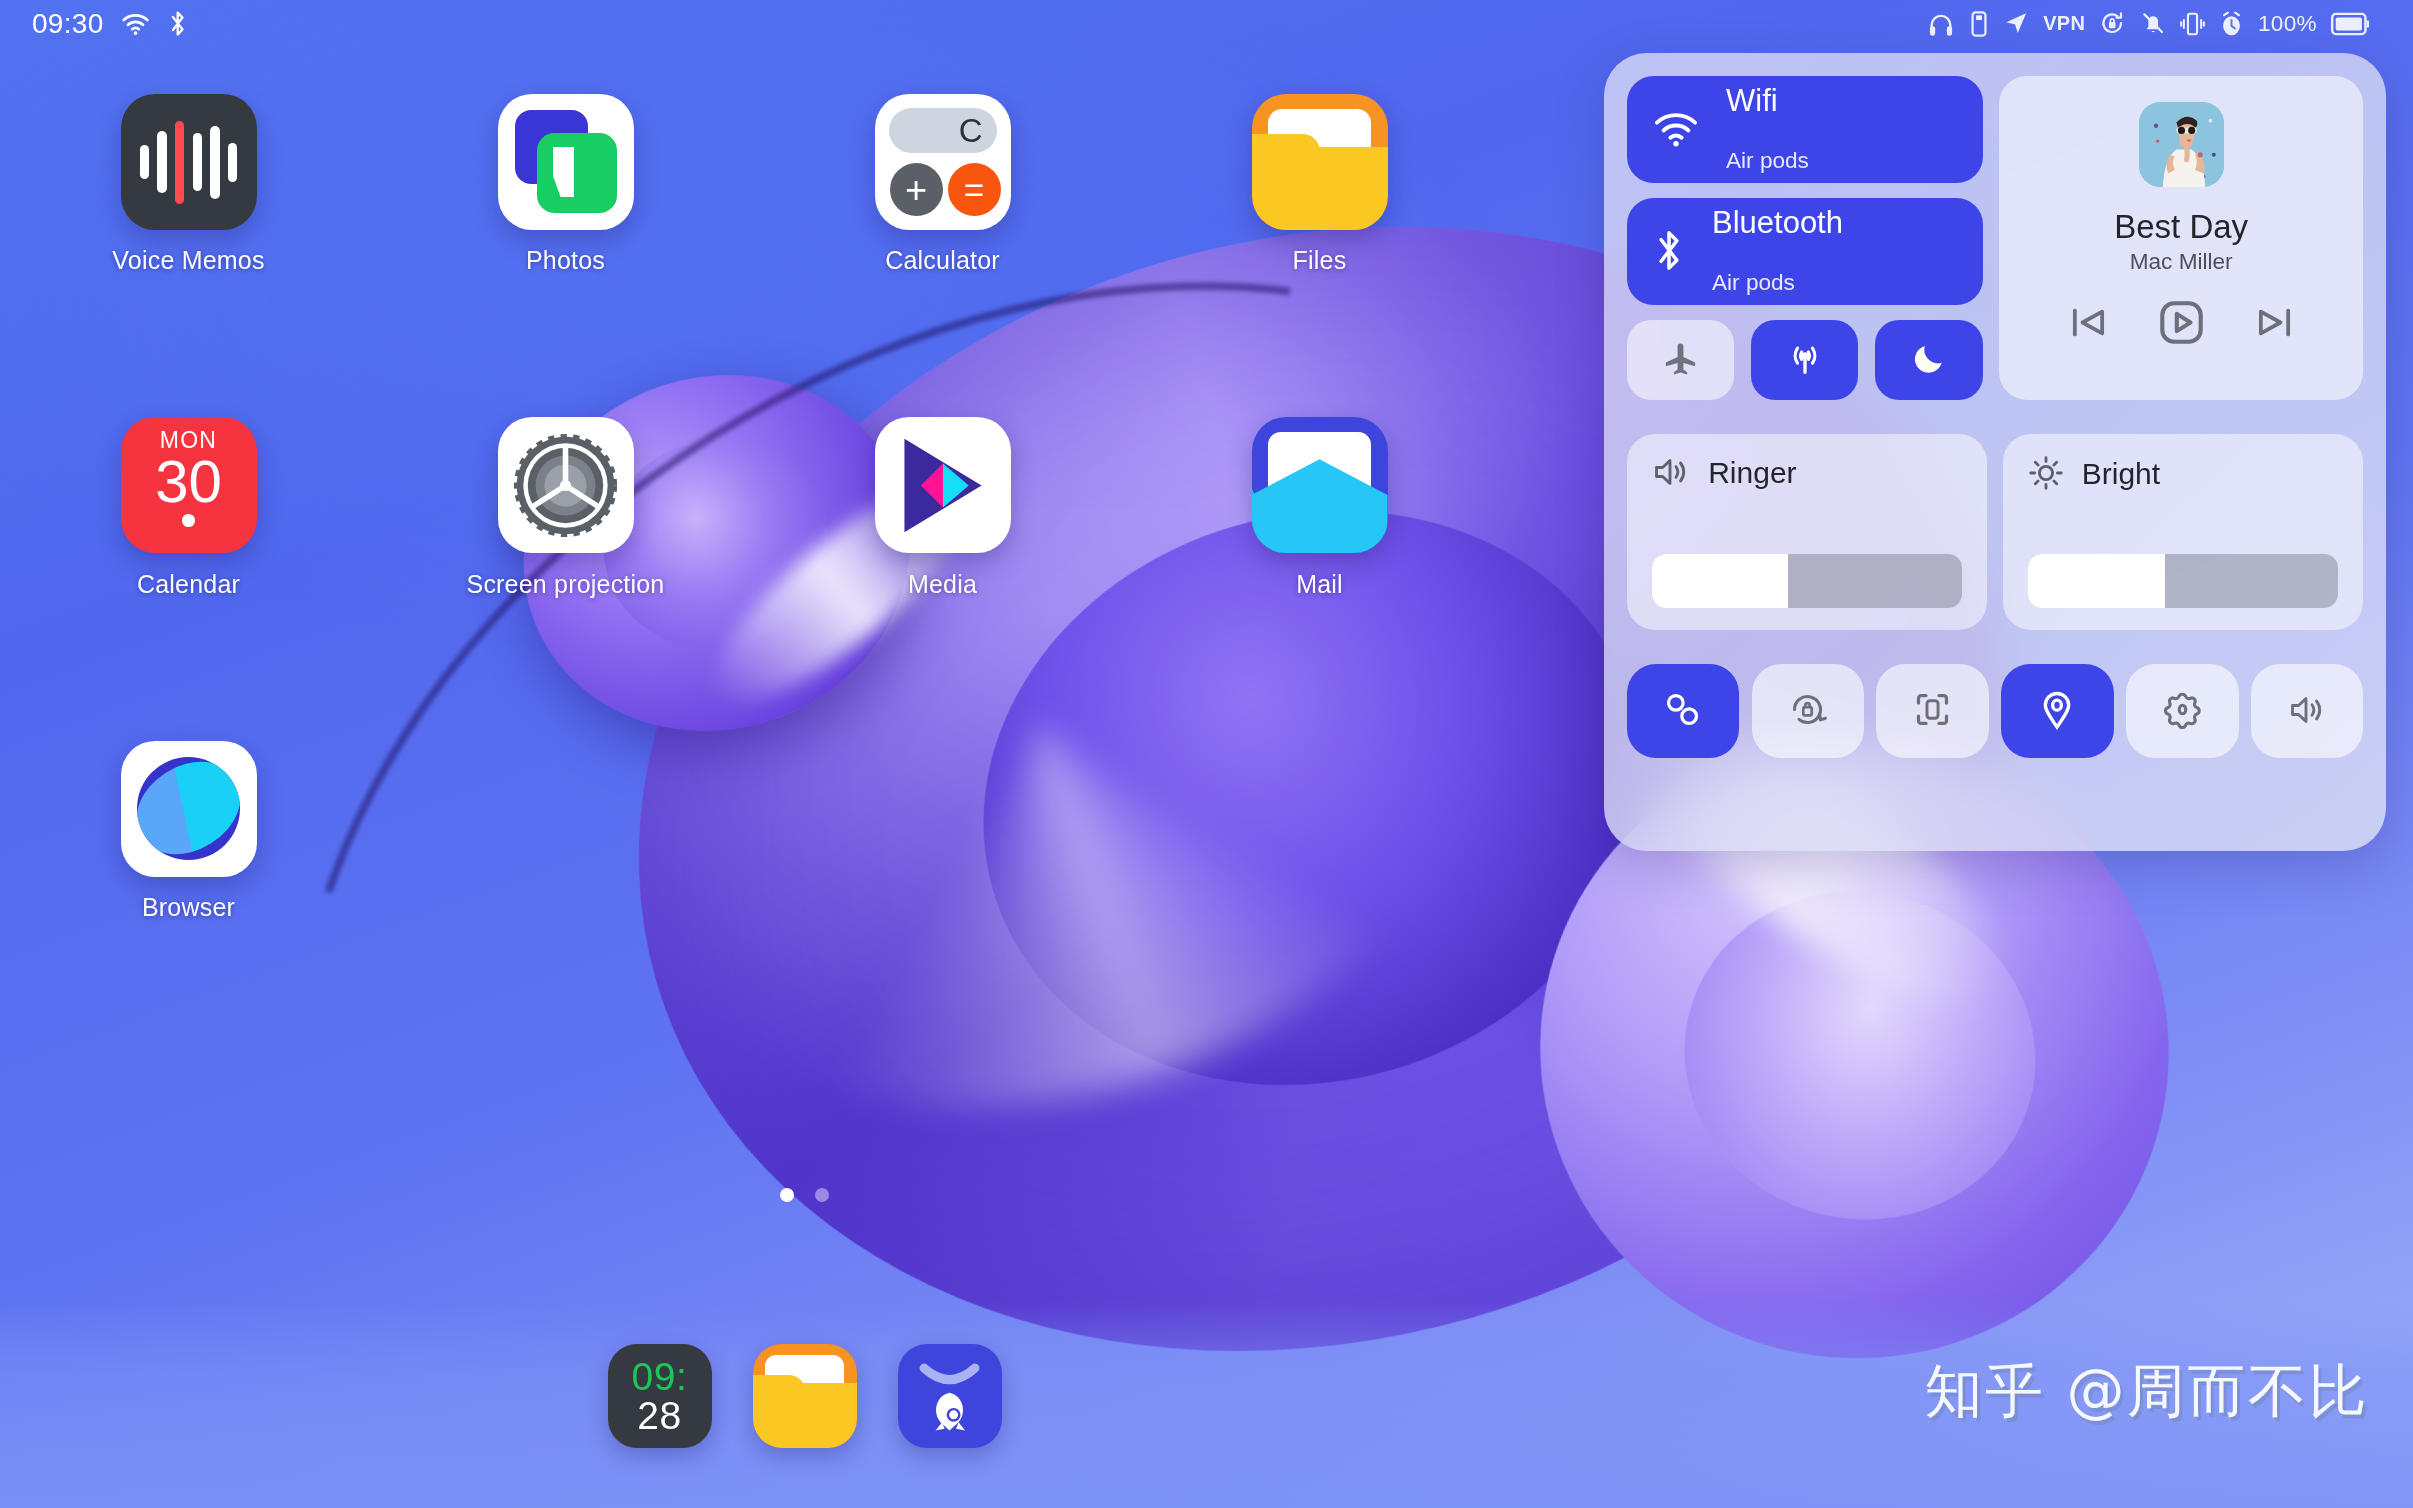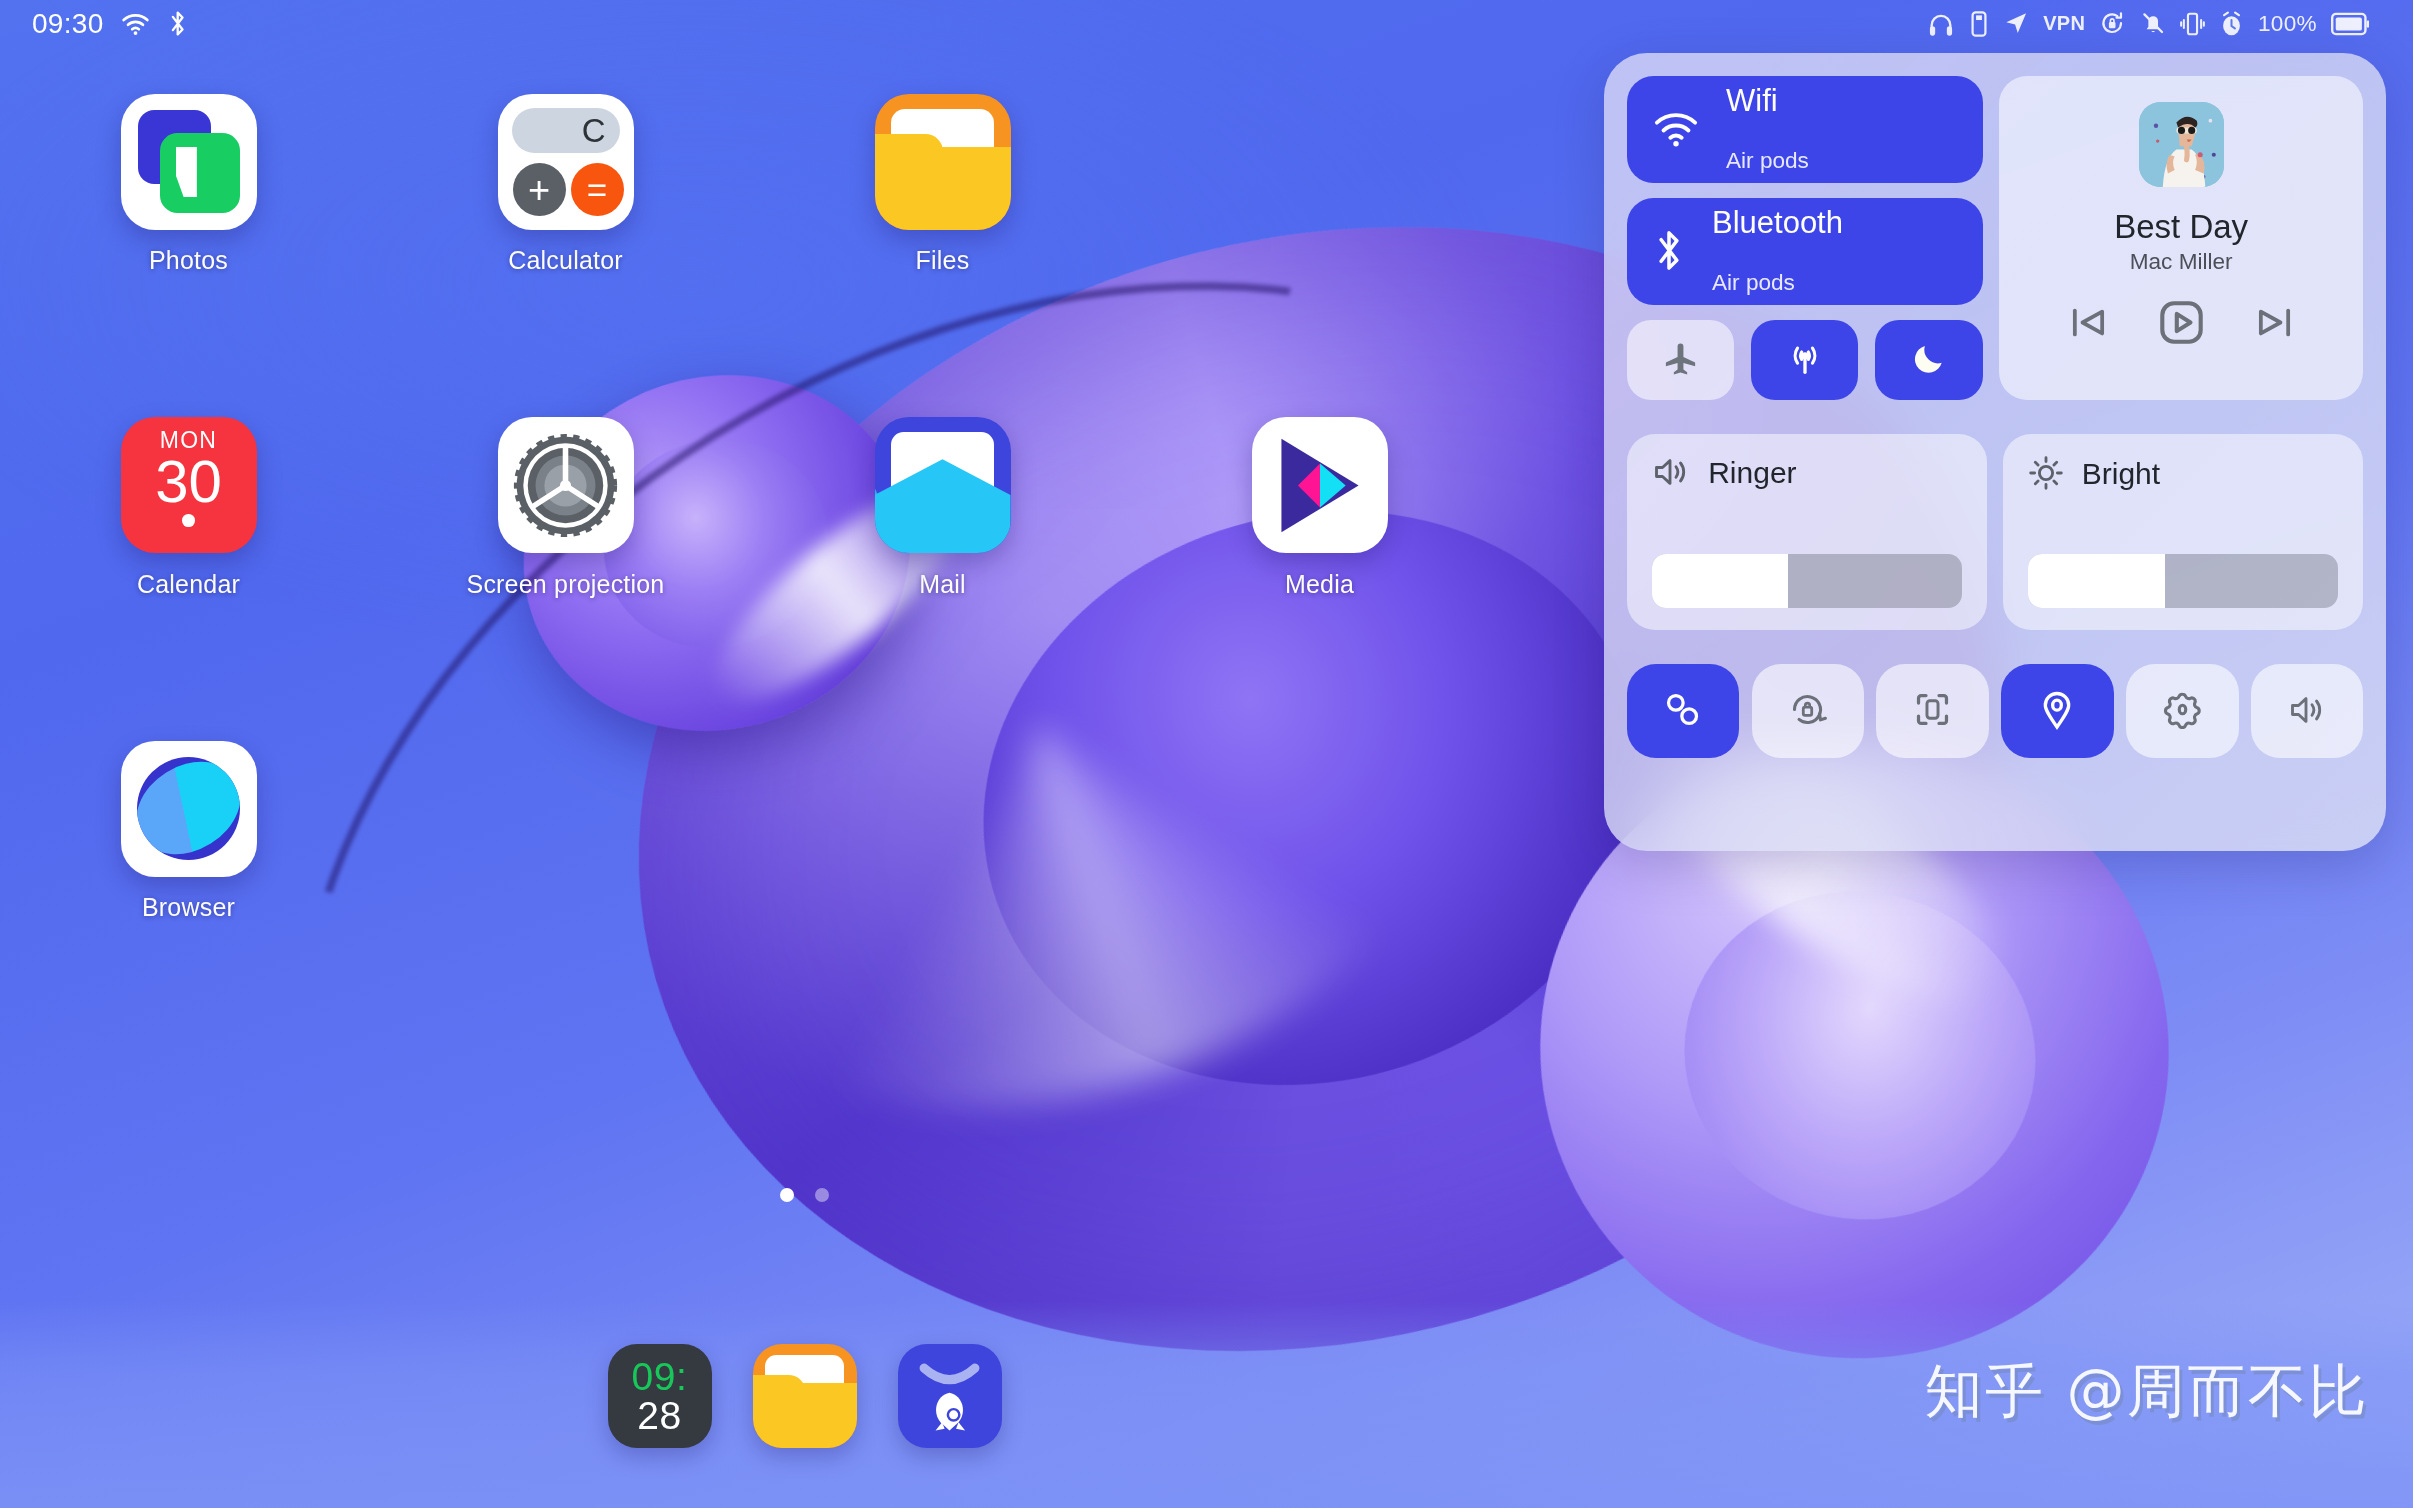--- a/index.html
+++ b/index.html
@@ -278,20 +278,31 @@
           <rect x="4" y="4.5" width="22" height="11" rx="1.6" fill="#fff"></rect>
           <rect x="30" y="7" width="2.2" height="6" rx="1" fill="#fff"></rect>
         </svg>
     </span>
   </div>
 </div>
 
 <div id="appgrid">
 
   <div class="approw">
+    <div class="appcell">
+      <div class="appicon ic-voice">
+        <div class="vm-bar" style="height:34px"></div>
+        <div class="vm-bar" style="height:62px"></div>
+        <div class="vm-bar" style="height:83px;background:#ff4a50"></div>
+        <div class="vm-bar" style="height:58px"></div>
+        <div class="vm-bar" style="height:73px"></div>
+        <div class="vm-bar" style="height:39px"></div>
+      </div>
+      <div class="applabel">Voice Memos</div>
+    </div>
 
     <div class="appcell">
       <div class="appicon ic-photos">
         <div class="ph-blue"></div>
         <div class="ph-green"></div>
         <div class="ph-arrow2"></div>
       </div>
       <div class="applabel">Photos</div>
     </div>
 
@@ -346,38 +357,38 @@
           </g>
           <g stroke="#5a6066" stroke-width="7">
             <circle cx="50" cy="50" r="43" fill="none" stroke-dasharray="5.5 5.5"></circle>
           </g>
         </svg>
       </div>
       <div class="applabel">Screen projection</div>
     </div>
 
     <div class="appcell">
-      <div class="appicon ic-mail">
-        <div class="ma-letter"></div>
-        <div class="ma-flapD"></div>
-        <div class="ma-flapL"></div>
-      </div>
-      <div class="applabel">Mail</div>
-    </div>
-
-    <div class="appcell">
       <div class="appicon ic-media">
         <svg width="94" height="101" viewBox="0 0 100 110">
           <path d="M8 4 L92 55 L8 106 Z" fill="#3b2a9e"></path>
           <path d="M50 33 L79 55 L50 77 L28 55 Z" fill="#ff1493" opacity="0"></path>
           <path d="M50 31 L50 79 L26 55 Z" fill="#ff1493"></path>
           <path d="M50 31 L50 79 L78 55 Z" fill="#13e0f5"></path>
         </svg>
       </div>
       <div class="applabel">Media</div>
+    </div>
+
+    <div class="appcell">
+      <div class="appicon ic-mail">
+        <div class="ma-letter"></div>
+        <div class="ma-flapD"></div>
+        <div class="ma-flapL"></div>
+      </div>
+      <div class="applabel">Mail</div>
     </div>
   </div>
 
   <div class="rowgap"></div>
 
   <div class="approw">
     <div class="appcell">
       <div class="appicon ic-brow">
         <div class="br-circle">
             <div class="br-lens"></div>

